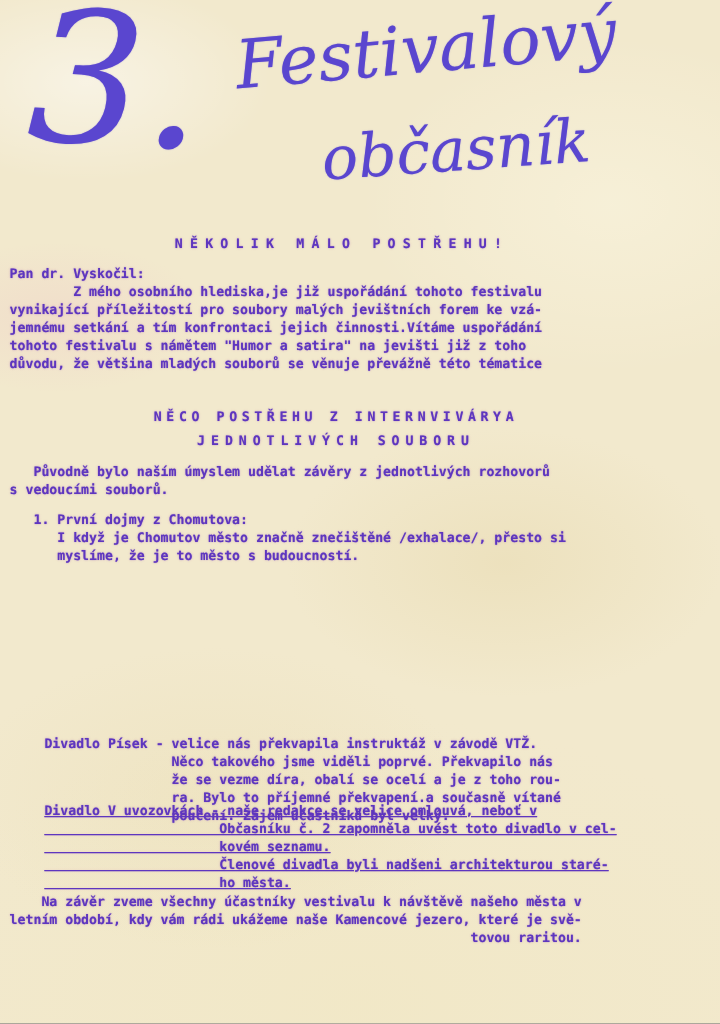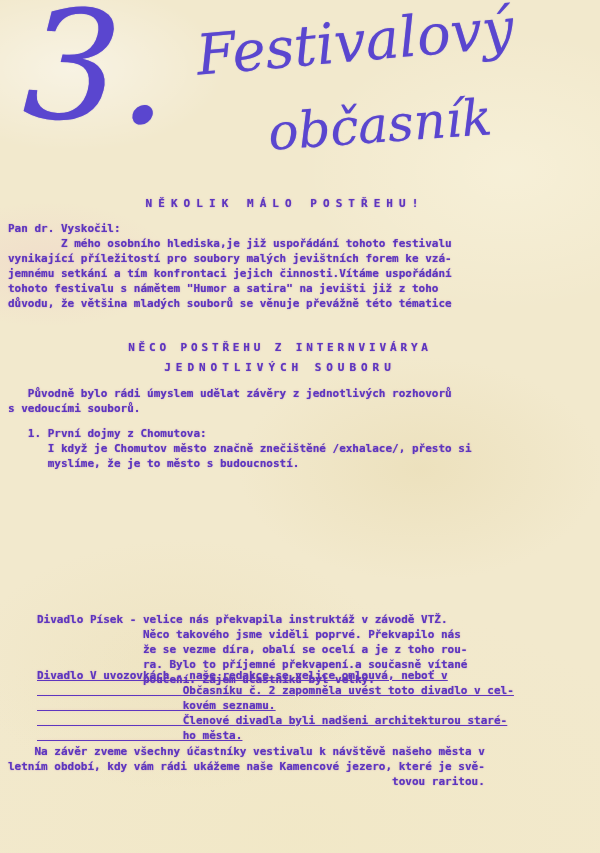--- a/index.html
+++ b/index.html
@@ -72,21 +72,21 @@
   <pre class="typed block-left para1">Pan dr. Vyskočil:
         Z mého osobního hlediska,je již uspořádání tohoto festivalu
 vynikající příležitostí pro soubory malých jevištních forem ke vzá-
 jemnému setkání a tím konfrontaci jejich činnosti.Vítáme uspořádání
 tohoto festivalu s námětem "Humor a satira" na jevišti již z toho
 důvodu, že většina mladých souborů se věnuje převážně této tématice</pre>
 
   <div class="typed heading h2a">NĚCO POSTŘEHU Z INTERNVIVÁRYA</div>
   <div class="typed heading h2b">JEDNOTLIVÝCH SOUBORU</div>
 
-  <pre class="typed block-left intro">   Původně bylo rádi úmyslem udělat závěry z jednotlivých rozhovorů
+  <pre class="typed block-left intro">   Původně bylo naším úmyslem udělat závěry z jednotlivých rozhovorů
 s vedoucími souborů.</pre>
 
   <pre class="typed block-left item1">   1. První dojmy z Chomutova:
       I když je Chomutov město značně znečištěné /exhalace/, přesto si
       myslíme, že je to město s budoucností.</pre>
 
 
 
   <pre class="typed pisek">Divadlo Písek - velice nás překvapila instruktáž v závodě VTŽ.
                 Něco takového jsme viděli poprvé. Překvapilo nás

